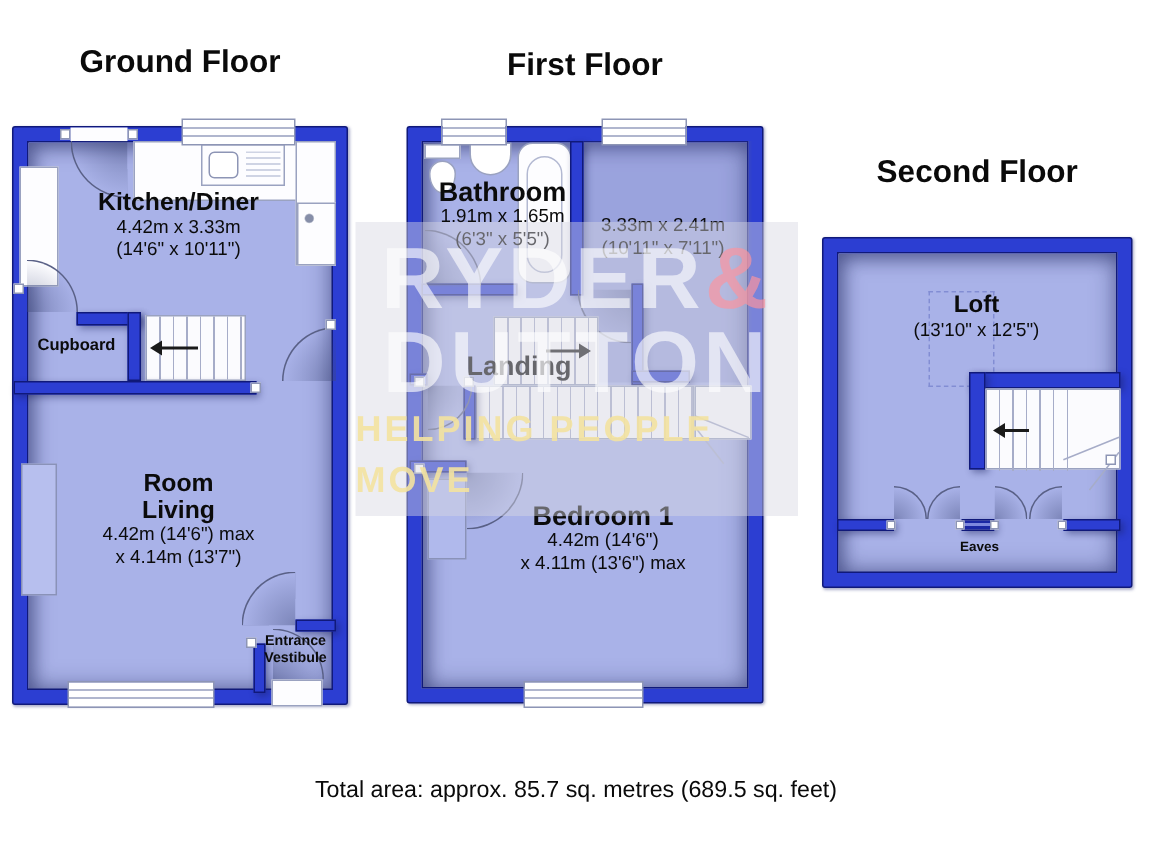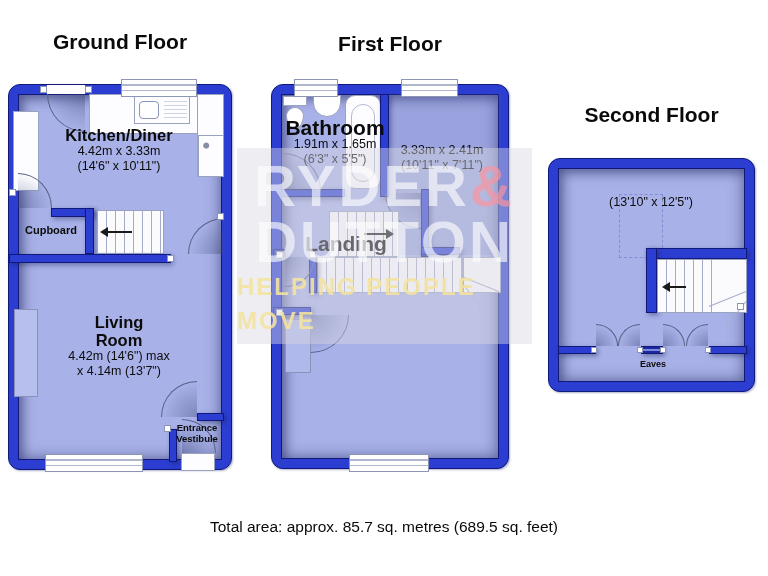--- a/index.html
+++ b/index.html
@@ -1,19 +1,19 @@
 <!DOCTYPE html>
 <html><head>
 <meta charset="utf-8">
 <style>
   html,body{margin:0;padding:0;background:#fff;}
   body{width:768px;height:576px;overflow:hidden;font-family:"Liberation Sans",sans-serif;}
   .canvas{position:relative;width:768px;height:576px;background:#fff;}
   .abs{position:absolute;box-sizing:border-box;}
-  .plan{position:absolute;box-sizing:border-box;background:#2c3ed2;border:1px solid #10197a;border-radius:12px;box-shadow:1px 1px 2px rgba(20,28,110,.35);}
+  .plan{position:absolute;box-sizing:border-box;background:#2c3ed2;border:1px solid #10197a;border-radius:2px;box-shadow:1px 1px 2px rgba(20,28,110,.35);}
   .floor{position:absolute;inset:9px;background:#a9b2e8;border:1px solid #10197a;
          box-shadow:inset 0 0 16px rgba(25,32,90,.55), inset 4px 4px 10px rgba(25,32,90,.30);}
   .wall{position:absolute;box-sizing:border-box;background:#2c3ed2;border:1px solid #10197a;box-shadow:2px 2px 5px rgba(25,32,90,.45);}
   .wall-dark{background:linear-gradient(to bottom,#1b28a4 0 30%,#7d88dd 30% 65%,#1b28a4 65%);}
   .white-box{position:absolute;box-sizing:border-box;background:#fdfdff;border:1px solid #9aa2c0;}
   .window{position:absolute;box-sizing:border-box;border:1px solid #8d95b5;
           background:linear-gradient(to bottom,#fff 0 28%,#b0b6ce 28% 36%,#fff 36% 62%,#b0b6ce 62% 70%,#fff 70%);}
   .jamb{position:absolute;width:7px;height:7px;background:#fff;border:1px solid #8d95b5;box-sizing:border-box;}
   .arc{position:absolute;box-sizing:border-box;}
   .arc-tl{border-top:1.5px solid #596086;border-left:1.5px solid #596086;border-top-left-radius:100% 100%;
@@ -24,21 +24,21 @@
           background:radial-gradient(circle at 100% 0%,rgba(62,72,120,.42),rgba(62,72,120,0) 72%);}
   .arc-br{border-bottom:1.5px solid #596086;border-right:1.5px solid #596086;border-bottom-right-radius:100% 100%;
           background:radial-gradient(circle at 0% 0%,rgba(62,72,120,.42),rgba(62,72,120,0) 72%);}
   .stairs{position:absolute;box-sizing:border-box;background:#fbfbfe;border:1px solid #9aa2c0;}
   .treads{background-image:repeating-linear-gradient(90deg,transparent 0 8px,#a6acc8 8px 9px);}
   .diag{position:absolute;height:1px;background:#a6acc8;}
   .arrow-line{position:absolute;height:2px;background:#1a1a1a;}
   .tri-l{position:absolute;width:0;height:0;border-top:5px solid transparent;border-bottom:5px solid transparent;border-right:8px solid #1a1a1a;}
   .tri-r{position:absolute;width:0;height:0;border-top:5px solid transparent;border-bottom:5px solid transparent;border-left:8px solid #1a1a1a;}
   .lbl{position:absolute;text-align:center;color:#0b0b0b;z-index:3;}
-  .room-name{font-weight:bold;font-size:21px;line-height:18px;}
+  .room-name{font-weight:bold;font-size:18px;line-height:18px;}
   .dims{font-size:12.5px;line-height:15px;}
   .small-name{font-weight:bold;font-size:9.5px;line-height:11px;}
   .tiny-name{font-weight:bold;font-size:9px;line-height:10px;}
   .cup-name{font-weight:bold;font-size:11px;line-height:12px;}
   .title{position:absolute;font-weight:bold;font-size:21px;color:#0a0a0a;text-align:center;}
   .tint{position:absolute;background:rgba(80,90,165,.16);}
   .alcove{position:absolute;box-sizing:border-box;background:#b7bfee;border:1px solid #8a92b8;}
   .dashed-box{position:absolute;border:1px dashed rgba(110,122,200,.65);}
   .watermark{position:absolute;z-index:20;background:rgba(214,216,226,.45);display:flex;flex-direction:column;
              align-items:center;justify-content:flex-end;padding-bottom:6px;pointer-events:none;}
@@ -101,22 +101,22 @@
 
     <div class="window" style="left:36px;top:369px;width:98px;height:18px;"></div>
 
     <div class="lbl" style="left:15px;top:41px;width:190px;">
       <div class="room-name" style="font-size:16.5px;">Kitchen/Diner</div>
       <div class="dims">4.42m x 3.33m</div>
       <div class="dims">(14'6" x 10'11")</div>
     </div>
     <div class="lbl cup-name" style="left:10px;top:139px;width:64px;">Cupboard</div>
     <div class="lbl" style="left:10px;top:228px;width:200px;">
+      <div class="room-name" style="font-size:16.5px;">Room</div>
       <div class="room-name" style="font-size:16.5px;">Living</div>
-      <div class="room-name" style="font-size:16.5px;">Room</div>
       <div class="dims">4.42m (14'6") max</div>
       <div class="dims">x 4.14m (13'7")</div>
     </div>
     <div class="lbl" style="left:150px;top:337px;width:76px;">
       <div class="small-name">Entrance</div>
       <div class="small-name">Vestibule</div>
     </div>
   </div>
 
   <div class="plan" style="left:271px;top:84px;width:238px;height:385px;">
@@ -166,20 +166,25 @@
     <div class="lbl" style="left:2px;top:34px;width:122px;">
       <div class="room-name">Bathroom</div>
       <div class="dims">1.91m x 1.65m</div>
       <div class="dims">(6'3" x 5'5")</div>
     </div>
     <div class="lbl" style="left:110px;top:58px;width:120px;">
       <div class="dims">3.33m x 2.41m</div>
       <div class="dims">(10'11" x 7'11")</div>
     </div>
     <div class="lbl room-name" style="left:24px;top:150px;width:100px;">Landing</div>
+    <div class="lbl" style="left:40px;top:250px;width:180px;">
+      <div class="room-name">Bedroom 1</div>
+      <div class="dims">4.42m (14'6")</div>
+      <div class="dims">x 4.11m (13'6") max</div>
+    </div>
   </div>
 
   <div class="plan" style="left:548px;top:158px;width:207px;height:234px;">
     <div class="floor"></div>
 
     <div class="dashed-box" style="left:70px;top:35px;width:42px;height:62px;"></div>
 
     <div class="wall" style="left:97px;top:89px;width:101px;height:11px;"></div>
     <div class="wall" style="left:97px;top:89px;width:11px;height:65px;"></div>
     <div class="stairs" style="left:108px;top:100px;width:90px;height:54px;">
@@ -197,20 +202,21 @@
     <div class="arc arc-tr" style="left:47px;top:165px;width:22px;height:22px;"></div>
     <div class="arc arc-tl" style="left:69px;top:165px;width:22px;height:22px;"></div>
     <div class="arc arc-tr" style="left:114px;top:165px;width:22px;height:22px;"></div>
     <div class="arc arc-tl" style="left:137px;top:165px;width:22px;height:22px;"></div>
     <div class="jamb" style="left:42px;top:188px;width:6px;height:6px;"></div>
     <div class="jamb" style="left:88px;top:188px;width:6px;height:6px;"></div>
     <div class="jamb" style="left:111px;top:188px;width:6px;height:6px;"></div>
     <div class="jamb" style="left:156px;top:188px;width:6px;height:6px;"></div>
 
     <div class="lbl" style="left:32px;top:36px;width:140px;">
+      <div class="room-name" style="font-size:16px;">Loft</div>
       <div class="dims">(13'10" x 12'5")</div>
     </div>
     <div class="lbl tiny-name" style="left:74px;top:200px;width:60px;">Eaves</div>
   </div>
 
   <div class="watermark" style="left:237px;top:148px;width:295px;height:190px;">
     <div class="wm-brand"><span>RYDER</span><span class="wm-amp">&amp;</span></div>
     <div class="wm-brand">DUTTON</div>
     <div class="wm-tagline">HELPING PEOPLE MOVE</div>
   </div>

